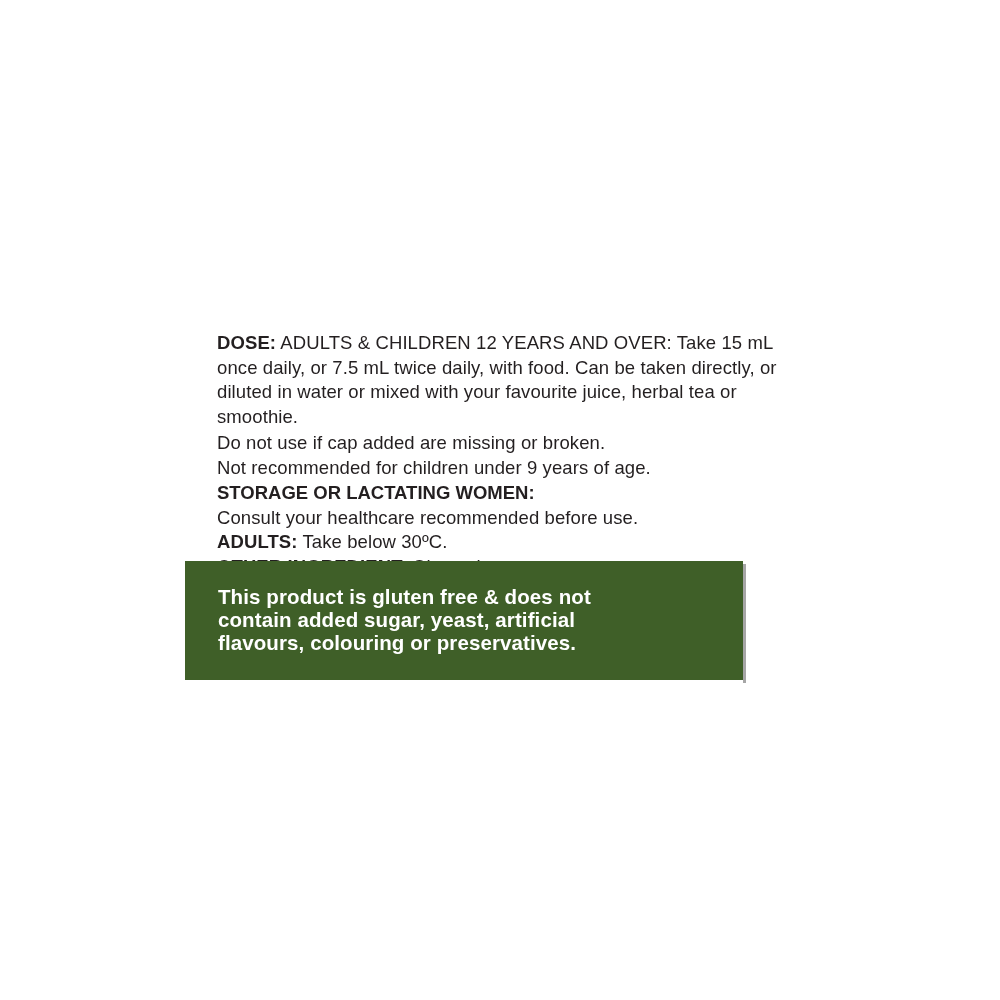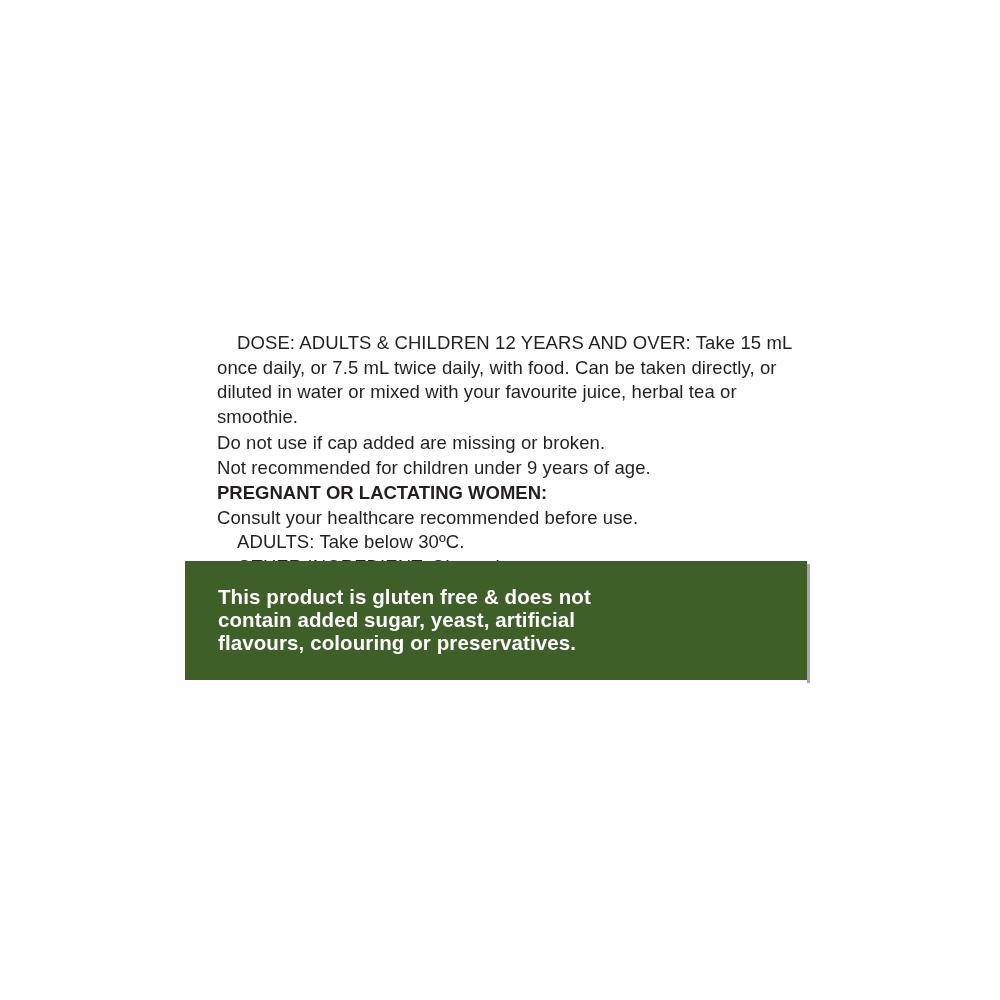--- a/index.html
+++ b/index.html
@@ -31,22 +31,21 @@
   }
 
   .line {
     font-size: 18.5px;
     line-height: 24.5px;
     color: #231f20;
     letter-spacing: 0.1px;
   }
 
   .line b {
-    font-weight: normal;
-    margin-left: 20px;
+    font-weight: bold;
   }
 
   .para {
     margin: 0 0 2px 0;
   }
 
   .single {
     margin: 0;
   }
 
@@ -54,21 +53,21 @@
     font-weight: bold;
     font-size: 18.5px;
     line-height: 25.5px;
     margin: 0;
   }
 
   .green-banner {
     position: absolute;
     left: 185px;
     top: 561px;
-    width: 622px;
+    width: 558px;
     height: 119px;
     background: #3f5f28;
   }
 
   .green-banner .shadow-edge {
     position: absolute;
     right: -3px;
     top: 3px;
     width: 3px;
     height: 119px;
@@ -93,21 +92,21 @@
 <div class="label">
 
   <div class="text-block">
 
     <p class="line para"><b>DOSE:</b> <span>ADULTS &amp; CHILDREN 12 YEARS AND OVER: Take 15 mL once daily, or 7.5 mL twice daily, with food. Can be taken directly, or diluted in water or mixed with your favourite juice, herbal tea or smoothie.</span></p>
 
     <p class="line single">Do not use if cap added are missing or broken.</p>
 
     <p class="line single">Not recommended for children under 9 years of age.</p>
 
-    <p class="heading-line">PREGNANT OR LACTATING WOMEN:</p>
+    <p class="heading-line">STORAGE OR LACTATING WOMEN:</p>
 
     <p class="line single">Consult your healthcare recommended before use.</p>
 
     <p class="line single"><b>ADULTS:</b> <span>Take below 30ºC.</span></p>
 
     <p class="line single"><b>OTHER INGREDIENT:</b> <span>Glycerol.</span></p>
 
   </div>
 
   <div class="green-banner">

